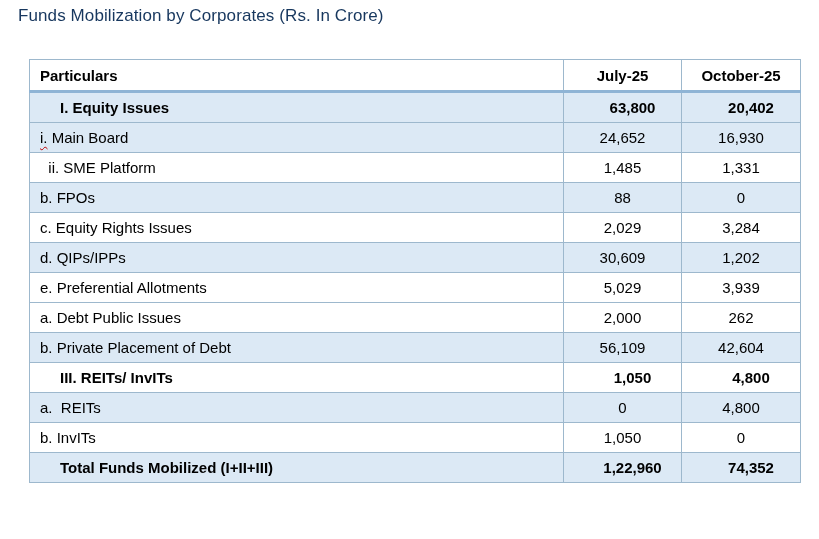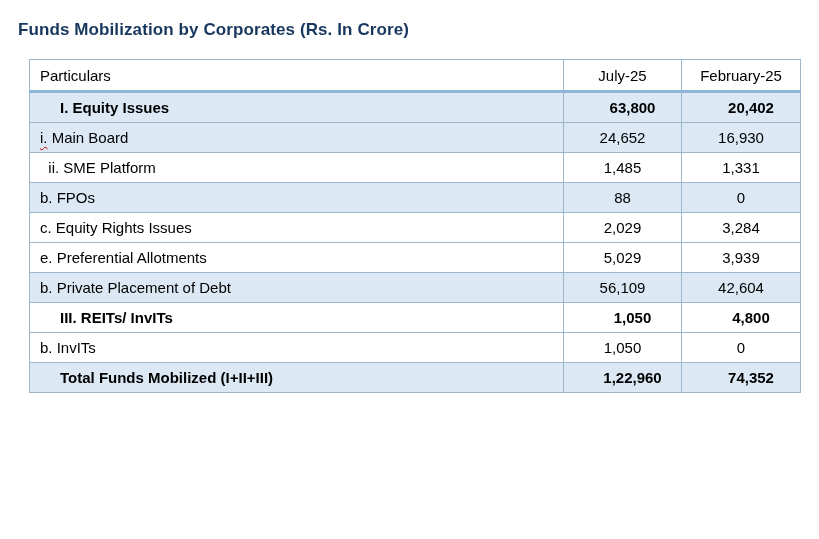--- a/index.html
+++ b/index.html
@@ -11,24 +11,24 @@
     height: 539px;
     overflow: hidden;
     position: relative;
     background: #ffffff;
     font-family: "Liberation Sans", "DejaVu Sans", sans-serif;
     color: #000000;
   }
   .page-title {
     position: absolute;
     left: 18px;
-    top: 20px;
+    top: 6px;
     margin: 0;
     font-size: 17px;
-    font-weight: bold;
+    font-weight: normal;
     color: var(--title-text, #17375E);
     letter-spacing: 0.1px;
   }
   table.funds-table {
     position: absolute;
     left: 29px;
     top: 59px;
     width: 771px;
     border-collapse: collapse;
     table-layout: fixed;
@@ -41,21 +41,21 @@
   table.funds-table th,
   table.funds-table td {
     border: 1px solid var(--border, #9DB8CD);
     padding: 0 10px;
     height: 29px;
     vertical-align: middle;
     overflow: hidden;
   }
   table.funds-table thead th {
     height: 30px;
-    font-weight: normal;
+    font-weight: bold;
     background: #ffffff;
     border-bottom: 3px solid var(--header-rule, #8FB4D5);
   }
   th.label-cell, td.label-cell {
     text-align: left;
     white-space: pre;
     padding-left: 12px;
   }
   th.num-cell, td.num-cell {
     text-align: center;
@@ -84,21 +84,21 @@
 <table class="funds-table">
   <colgroup>
     <col class="c-label">
     <col class="c-july">
     <col class="c-august">
   </colgroup>
   <thead>
     <tr>
       <th class="label-cell">Particulars</th>
       <th class="num-cell">July-25</th>
-      <th class="num-cell">February-25</th>
+      <th class="num-cell">October-25</th>
     </tr>
   </thead>
   <tbody>
       <tr class="shade bold">
         <td class="label-cell">I. Equity Issues</td>
         <td class="num-cell">63,800</td>
         <td class="num-cell">20,402</td>
       </tr>
       <tr class="shade ">
         <td class="label-cell"><span class="squiggle">i.</span> Main Board</td>
@@ -113,33 +113,48 @@
       <tr class="shade ">
         <td class="label-cell">b. FPOs</td>
         <td class="num-cell">88</td>
         <td class="num-cell">0</td>
       </tr>
       <tr class="">
         <td class="label-cell">c. Equity Rights Issues</td>
         <td class="num-cell">2,029</td>
         <td class="num-cell">3,284</td>
       </tr>
+      <tr class="shade ">
+        <td class="label-cell">d. QIPs/IPPs</td>
+        <td class="num-cell">30,609</td>
+        <td class="num-cell">1,202</td>
+      </tr>
       <tr class="">
         <td class="label-cell">e. Preferential Allotments</td>
         <td class="num-cell">5,029</td>
         <td class="num-cell">3,939</td>
+      </tr>
+      <tr class="">
+        <td class="label-cell">a. Debt Public Issues</td>
+        <td class="num-cell">2,000</td>
+        <td class="num-cell">262</td>
       </tr>
       <tr class="shade ">
         <td class="label-cell">b. Private Placement of Debt</td>
         <td class="num-cell">56,109</td>
         <td class="num-cell">42,604</td>
       </tr>
       <tr class="bold">
         <td class="label-cell">III. REITs/ InvITs</td>
         <td class="num-cell">1,050</td>
+        <td class="num-cell">4,800</td>
+      </tr>
+      <tr class="shade ">
+        <td class="label-cell">a.  REITs</td>
+        <td class="num-cell">0</td>
         <td class="num-cell">4,800</td>
       </tr>
       <tr class="">
         <td class="label-cell">b. InvITs</td>
         <td class="num-cell">1,050</td>
         <td class="num-cell">0</td>
       </tr>
       <tr class="shade bold">
         <td class="label-cell">Total Funds Mobilized (I+II+III)</td>
         <td class="num-cell">1,22,960</td>

